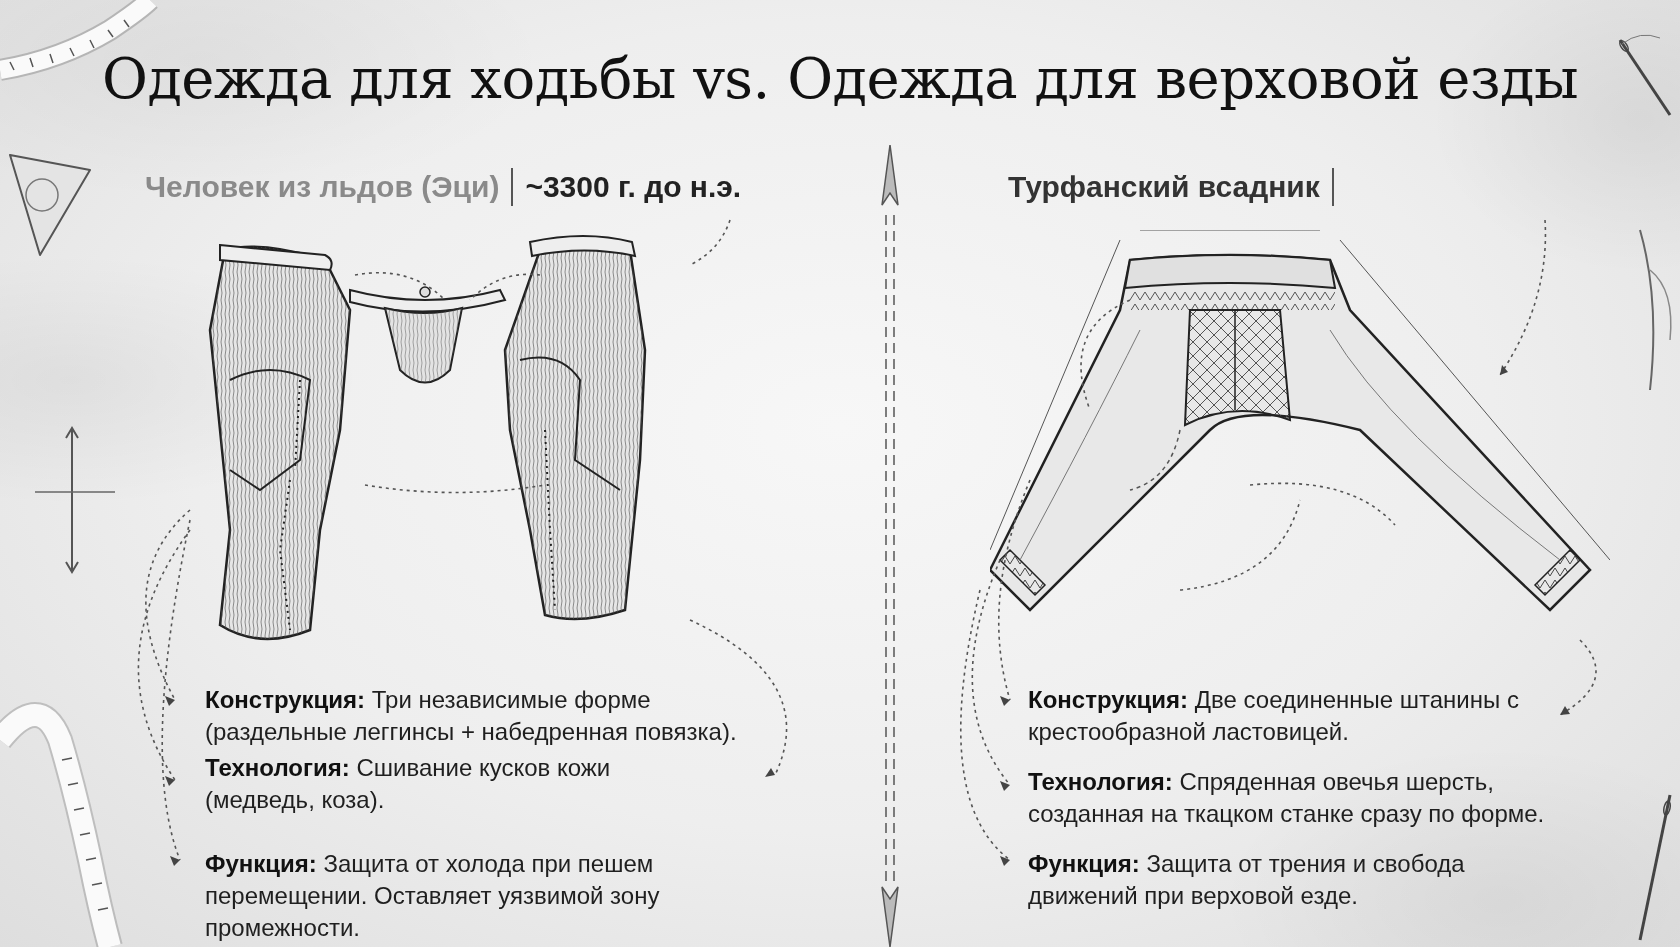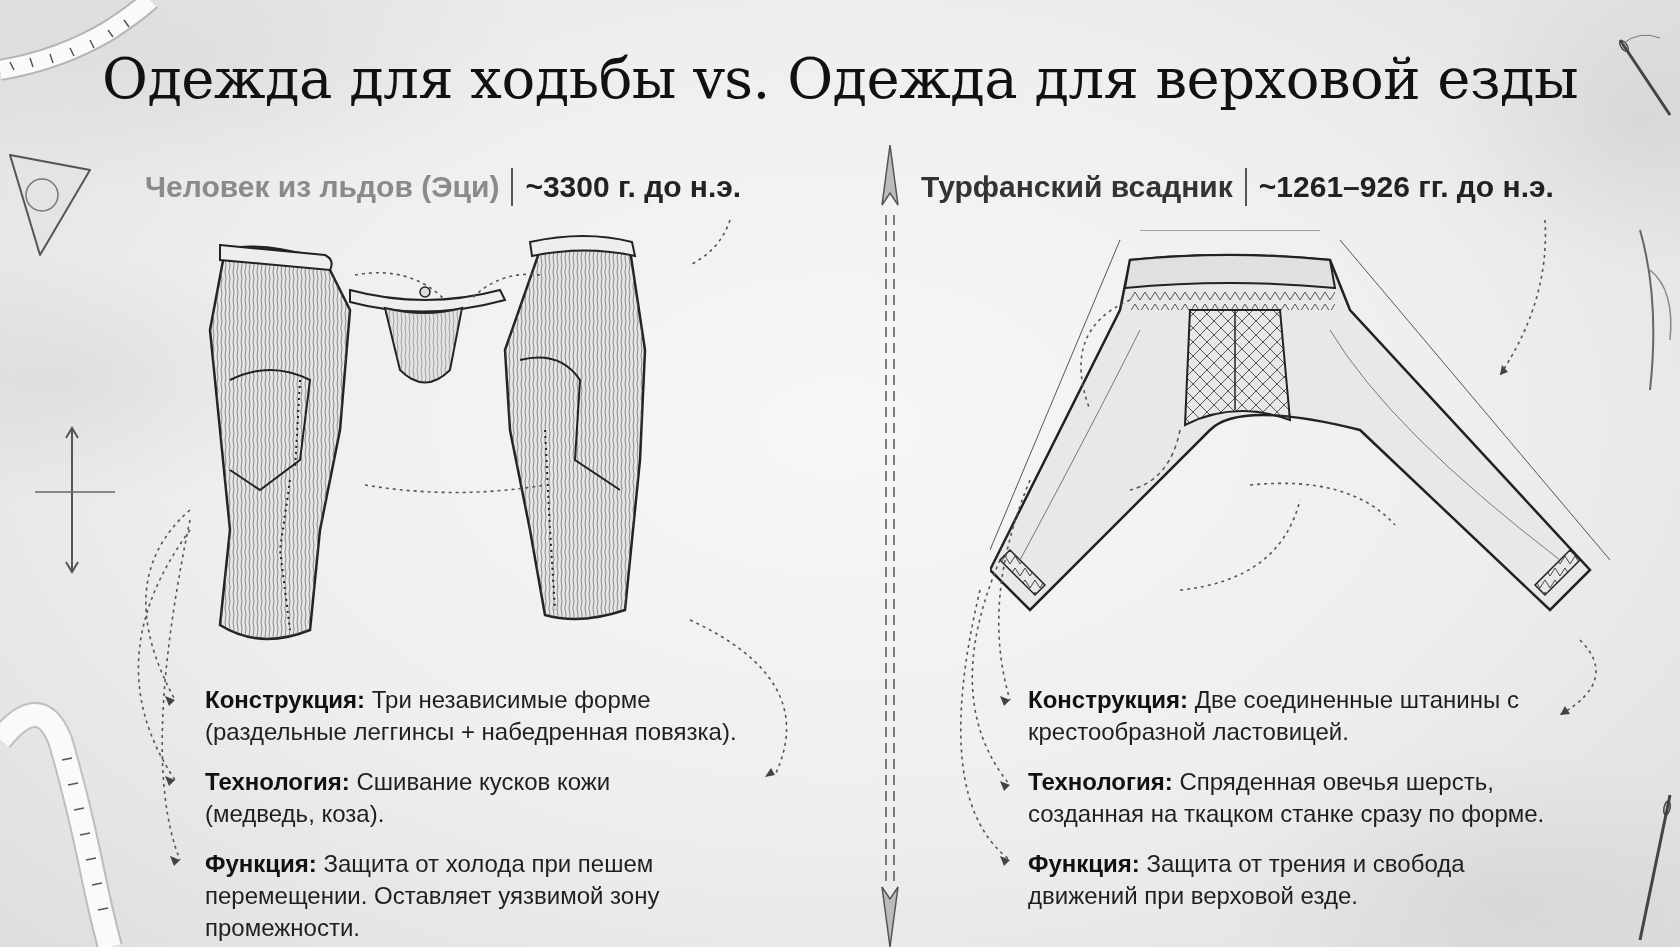--- a/index.html
+++ b/index.html
@@ -27,21 +27,21 @@
   }
   .subhead {
     position: absolute; top: 168px; font-size: 30px;
     display: flex; align-items: center; white-space: nowrap;
   }
   .subhead .name { font-weight: bold; }
   .subhead .sep { display: inline-block; width: 2px; height: 38px; background: #555; margin: 0 12px; }
   .subhead .date { color: #222; font-weight: bold; }
   .left-sub { left: 145px; }
   .left-sub .name { color: #8a8a8a; }
-  .right-sub { left: 921px; }
+  .right-sub { left: 1008px; }
   .right-sub .name { color: #333; }
 
   .divider { position: absolute; left: 878px; top: 145px; width: 24px; height: 802px; }
 
   .illus { position: absolute; }
   .left-illus { left: 200px; top: 230px; width: 600px; height: 440px; }
   .right-illus { left: 990px; top: 230px; width: 620px; height: 430px; }
 
   .info { position: absolute; font-size: 24px; line-height: 32px; color: #1f1f1f; }
   .info b { font-weight: bold; color: #111; }
@@ -94,21 +94,20 @@
 
 <div class="subhead left-sub">
   <span class="name">Человек из льдов (Эци)</span>
   <span class="sep"></span>
   <span class="date">~3300 г. до н.э.</span>
 </div>
 
 <div class="subhead right-sub">
   <span class="name">Турфанский всадник</span>
   <span class="sep"></span>
-  <span class="date">~1261–926 гг. до н.э.</span>
 </div>
 
 <svg class="divider" viewBox="0 0 24 802" preserveAspectRatio="none">
   <path d="M12 0 L4 60 L12 48 L20 60 Z" fill="#bbb" stroke="#555" stroke-width="1.5"></path>
   <line x1="8" y1="70" x2="8" y2="740" stroke="#555" stroke-width="1.5" stroke-dasharray="10 6"></line>
   <line x1="16" y1="70" x2="16" y2="740" stroke="#555" stroke-width="1.5" stroke-dasharray="10 6"></line>
   <path d="M12 802 L4 742 L12 754 L20 742 Z" fill="#bbb" stroke="#555" stroke-width="1.5"></path>
 </svg>
 
 <svg class="illus left-illus" viewBox="0 0 600 440">
@@ -193,21 +192,21 @@
     <path d="M1560 715 l10 -1 l-5 -8 z"></path>
     <path d="M1500 375 l2 -10 l6 7 z"></path>
   </g>
 </svg>
 
 <div class="info left-info">
   <div class="info-item" style="top:0">
     <div><b>Конструкция:</b><span> Три независимые форме</span></div>
     <div>(раздельные леггинсы + набедренная повязка).</div>
   </div>
-  <div class="info-item" style="top:82px">
+  <div class="info-item" style="top:68px">
     <div><b>Технология:</b><span> Сшивание кусков кожи</span></div>
     <div>(медведь, коза).</div>
   </div>
   <div class="info-item" style="top:164px">
     <div><b>Функция:</b><span> Защита от холода при пешем</span></div>
     <div>перемещении. Оставляет уязвимой зону</div>
     <div>промежности.</div>
   </div>
 </div>
 

